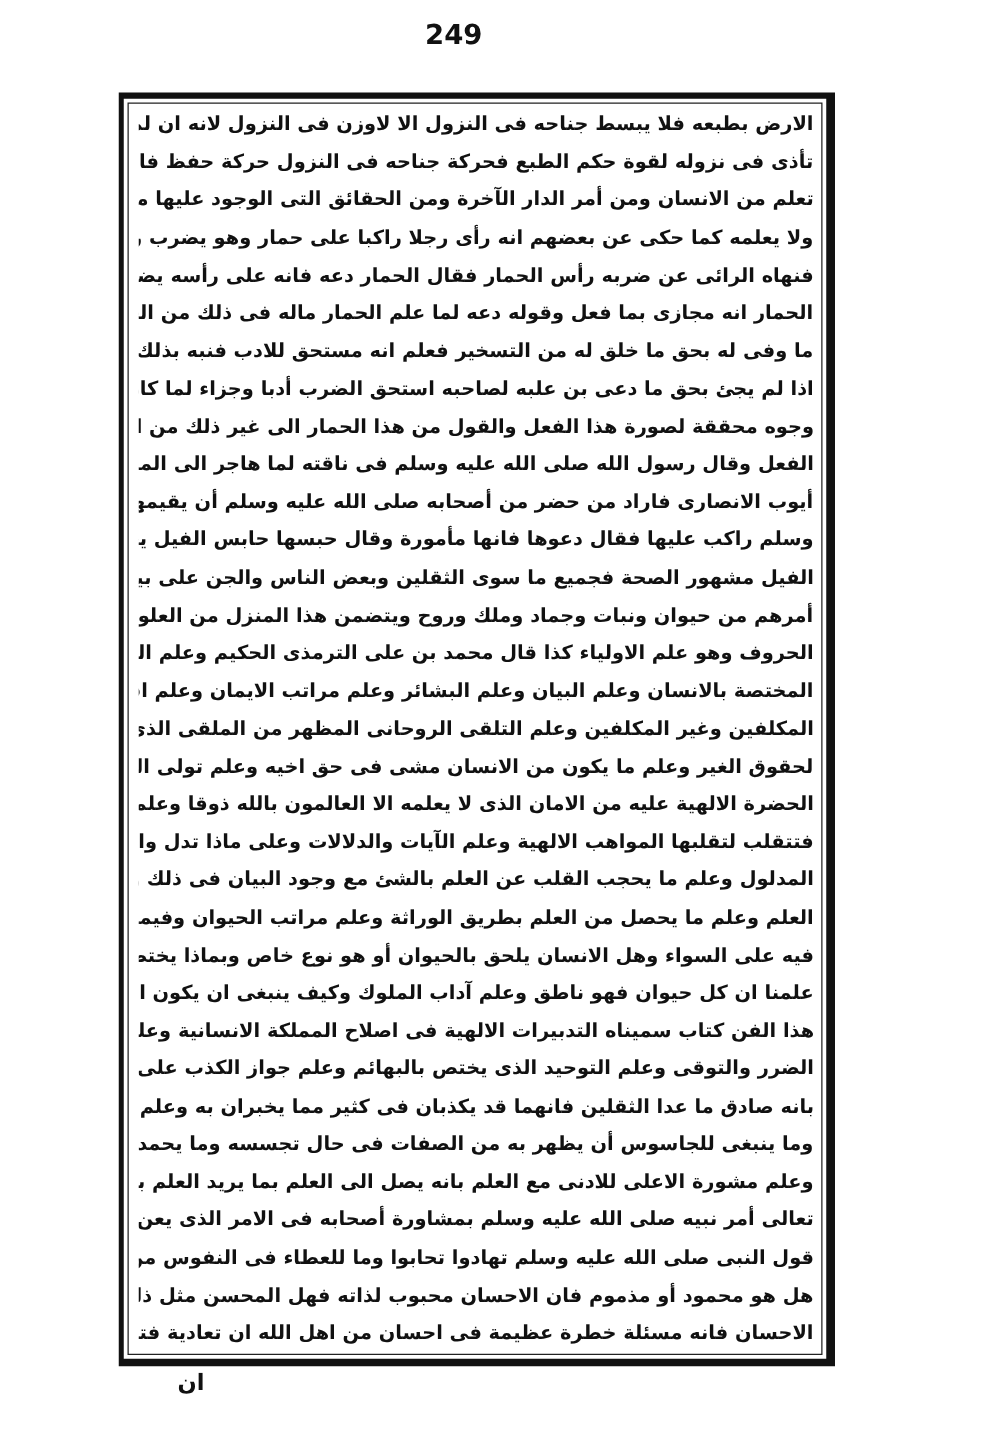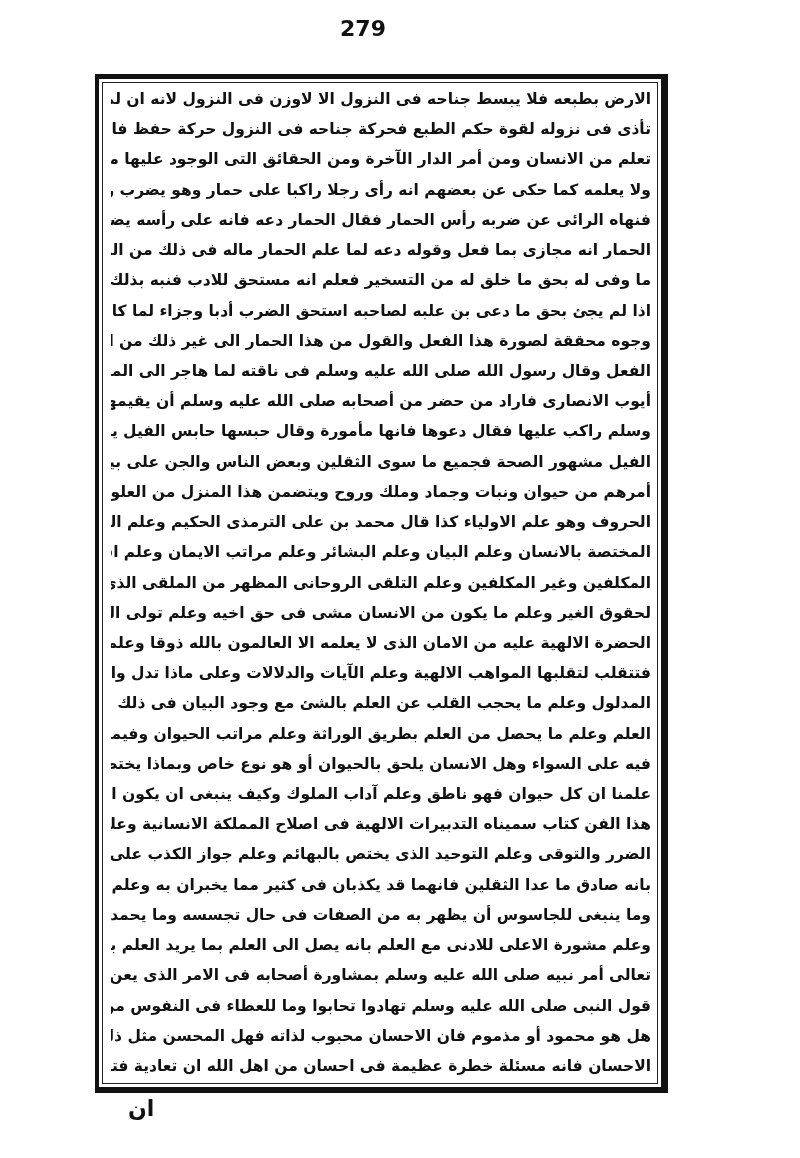--- a/index.html
+++ b/index.html
@@ -10,26 +10,26 @@
   .frame { position: absolute; left: 95px; top: 74px; width: 573px; height: 1019px;
            box-sizing: border-box;
            border-top: 5px solid #111; border-bottom: 6px solid #111;
            border-left: 4px solid #111; border-right: 7px solid #111; }
   .frame-inner { position: absolute; left: 3px; top: 3px; right: 3px; bottom: 3px;
                  border: 1px solid #222; }
   .text-block { position: absolute; left: 12px; right: 10px; top: 6px; bottom: 6px;
                 direction: rtl; display: flex; flex-direction: column; justify-content: space-between; }
   .line { font-size: 15.5px; line-height: 29px; white-space: nowrap; overflow: hidden;
           text-align: justify; text-align-last: justify; font-weight: bold; letter-spacing: -0.2px; }
-  .catchword { position: absolute; left: 128px; top: 1096px; font-size: 22px; font-weight: bold; direction: rtl; }
+  .catchword { position: absolute; left: 142px; top: 1096px; font-size: 18px; font-weight: bold; direction: rtl; }
 </style>
 </head>
 <body>
 
-<div class="page-number">279</div>
+<div class="page-number">249</div>
 
 <div class="frame">
   <div class="frame-inner"></div>
   <div class="text-block" id="text-block">
     <div class="line">الارض بطبعه فلا يبسط جناحه فى النزول الا لاوزن فى النزول لانه ان لم يزن نزوله و بقى مع طبعه</div>
     <div class="line">تأذى فى نزوله لقوة حكم الطبع فحركة جناحه فى النزول حركة حفظ فاعلم ذلك * واعلم ان البهائم</div>
     <div class="line">تعلم من الانسان ومن أمر الدار الآخرة ومن الحقائق التى الوجود عليها ما يجهله بعض الناس</div>
     <div class="line">ولا يعلمه كما حكى عن بعضهم انه رأى رجلا راكبا على حمار وهو يضرب رأس الحمار بقضيب</div>
     <div class="line">فنهاه الرائى عن ضربه رأس الحمار فقال الحمار دعه فانه على رأسه يضرب فخوله عين الحمار وعلم</div>
     <div class="line">الحمار انه مجازى بما فعل وقوله دعه لما علم الحمار ماله فى ذلك من الخير عند الله أو لعلمه أيضا بانه</div>

